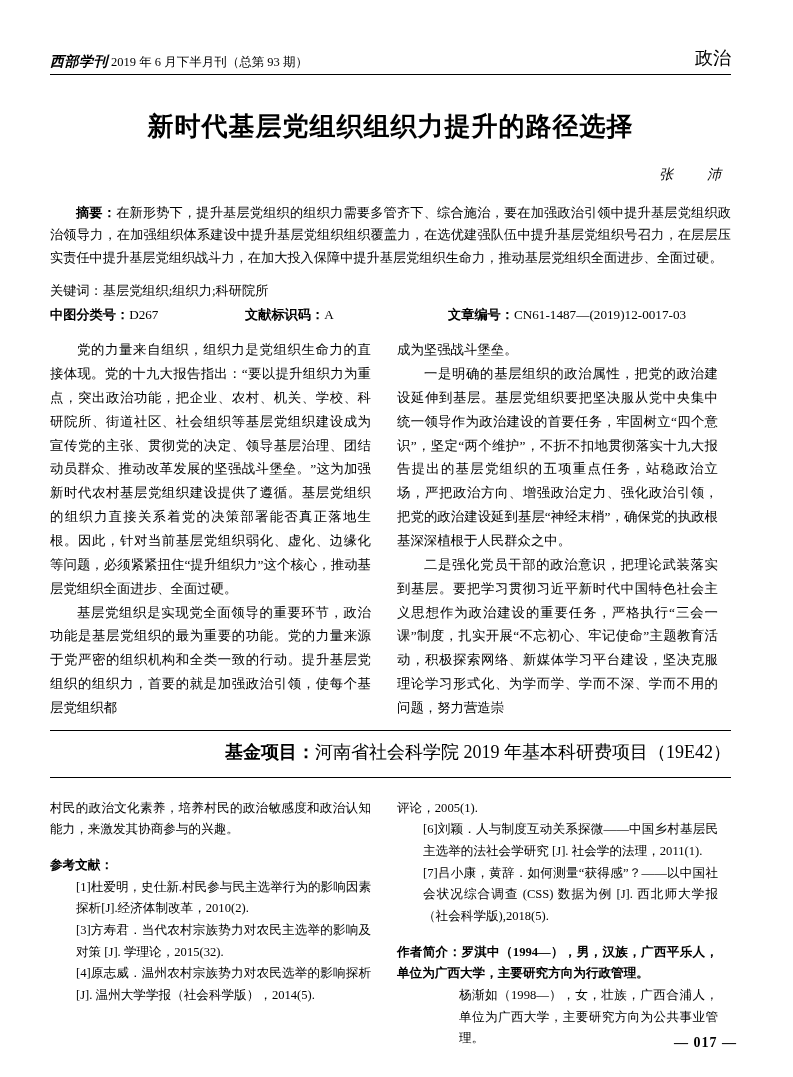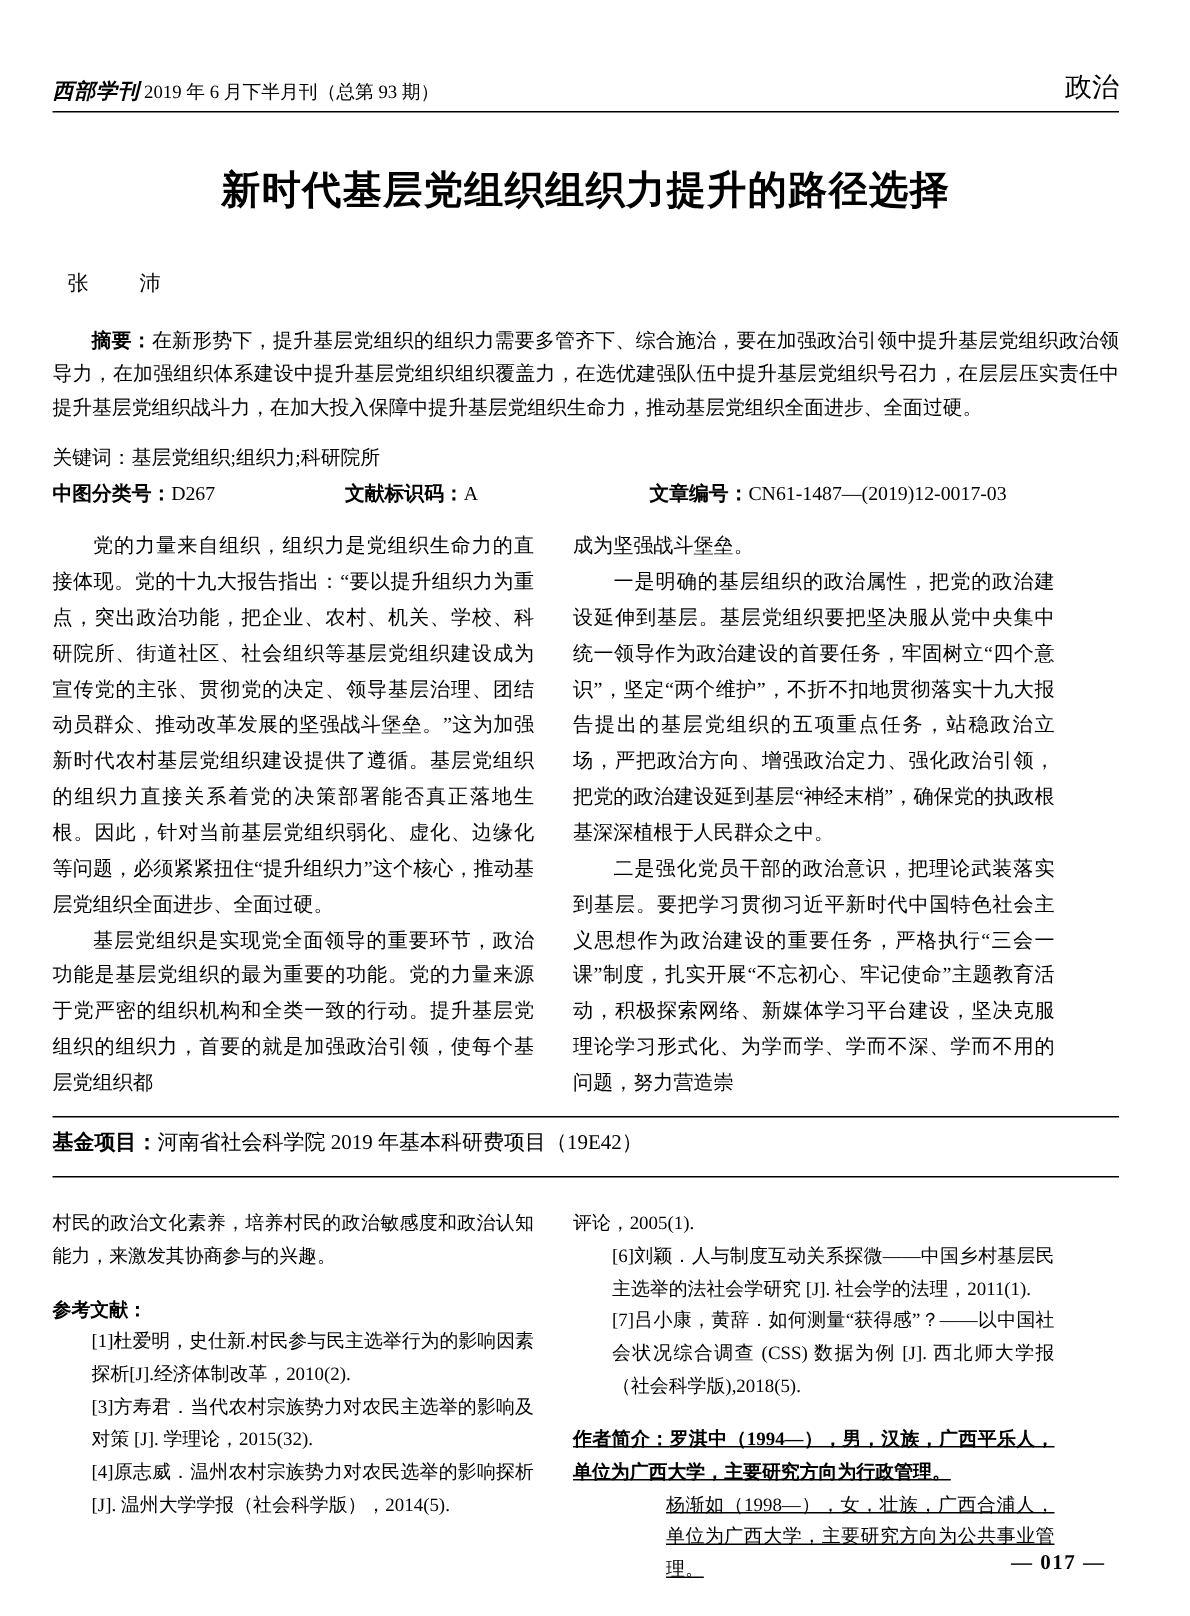--- a/index.html
+++ b/index.html
@@ -13,21 +13,21 @@
     font-family: "Liberation Serif", "DejaVu Serif", serif;
     color: #000;
     position: relative;
     overflow: hidden;
   }
   .page {
     width: 781px;
     height: 1077px;
     position: relative;
     box-sizing: border-box;
-    padding: 0 35px;
+    padding: 0 50px;
   }
 
   
   .runhead {
     display: flex;
     align-items: flex-end;
     justify-content: space-between;
     padding-top: 48px;
     font-size: 12.5px;
     line-height: 1.2;
@@ -58,25 +58,26 @@
   
   .title {
     text-align: center;
     font-size: 26px;
     font-weight: bold;
     letter-spacing: 1px;
     margin-top: 34px;
     font-family: "Liberation Serif", "DejaVu Serif", serif;
   }
   .author {
-    text-align: left;
+    text-align: right;
     font-size: 14px;
-    margin-top: 36px;
+    margin-top: 22px;
     letter-spacing: 10px;
     padding-left: 10px;
+    font-style: italic;
   }
 
   
   .abstract {
     margin-top: 18px;
     font-size: 13.2px;
     line-height: 1.72;
     text-align: justify;
     text-justify: inter-ideograph;
   }
@@ -127,22 +128,23 @@
   }
 
   
   .fund-rule {
     margin-top: 10px;
     border-top: 1px solid #000;
     width: 100%;
   }
   .fund {
     margin-top: 7px;
-    font-size: 14px;
+    font-size: 18px;
     line-height: 1.6;
+    text-align: right;
   }
   .fund .lead { font-weight: bold; }
 
   .sep-rule {
     margin-top: 10px;
     border-top: 1.2px solid #000;
   }
 
   
   .lower {
@@ -165,21 +167,21 @@
     text-indent: 0;
     padding-left: 0;
   }
   .hang {
     padding-left: 26px;
     text-indent: -26px;
   }
   .bio-head {
     font-weight: bold;
   }
-  .bio p { text-indent: 0; text-decoration: underline; }
+  .bio p { text-indent: 0; }
   .bio .hang3 {
     padding-left: 62px;
     text-indent: -62px;
   }
 
   .pagenum {
     position: absolute;
     right: 44px;
     bottom: 26px;
     font-size: 14px;

